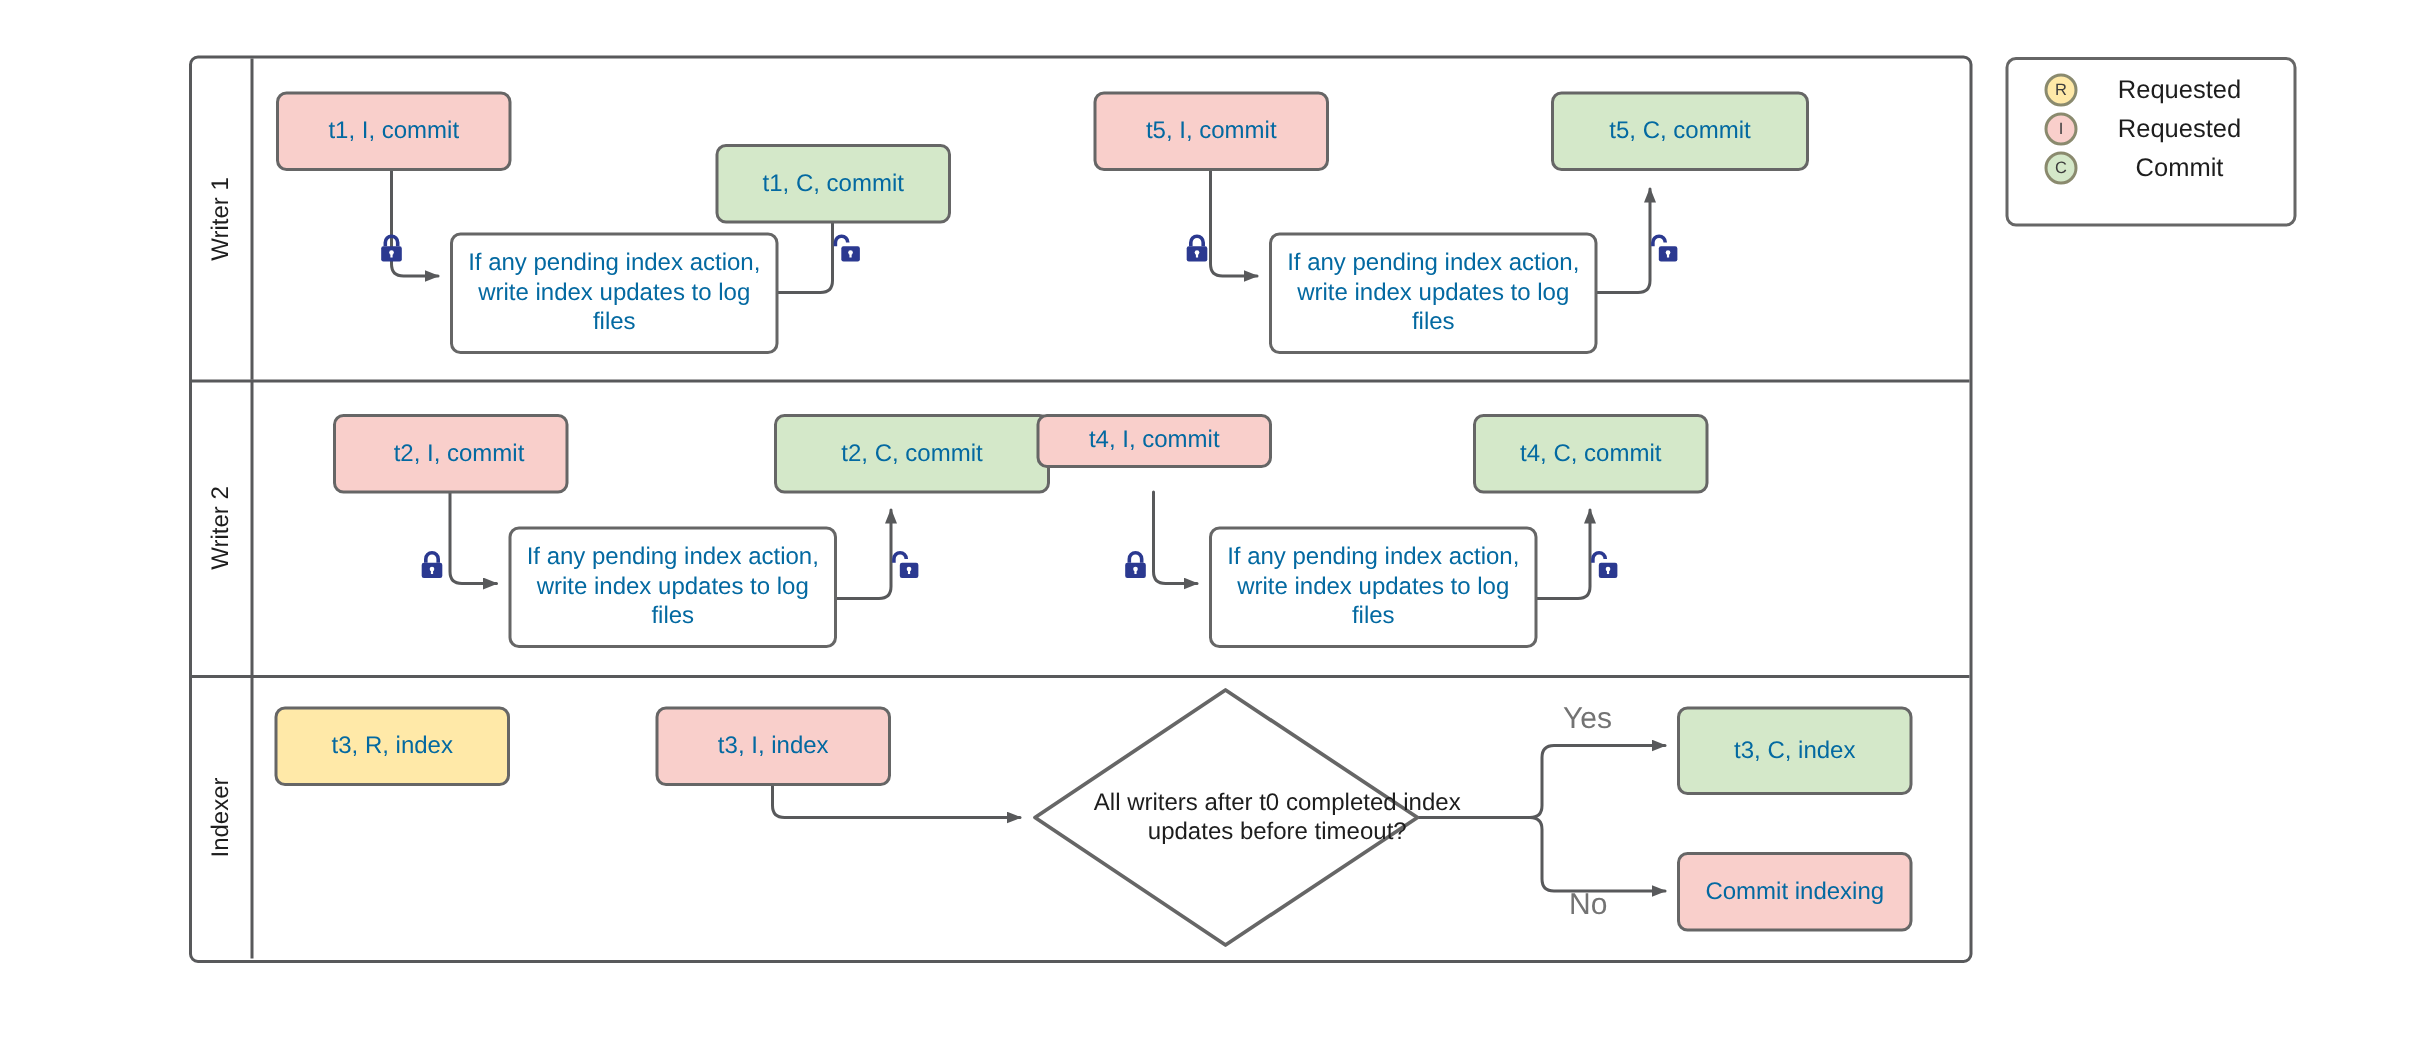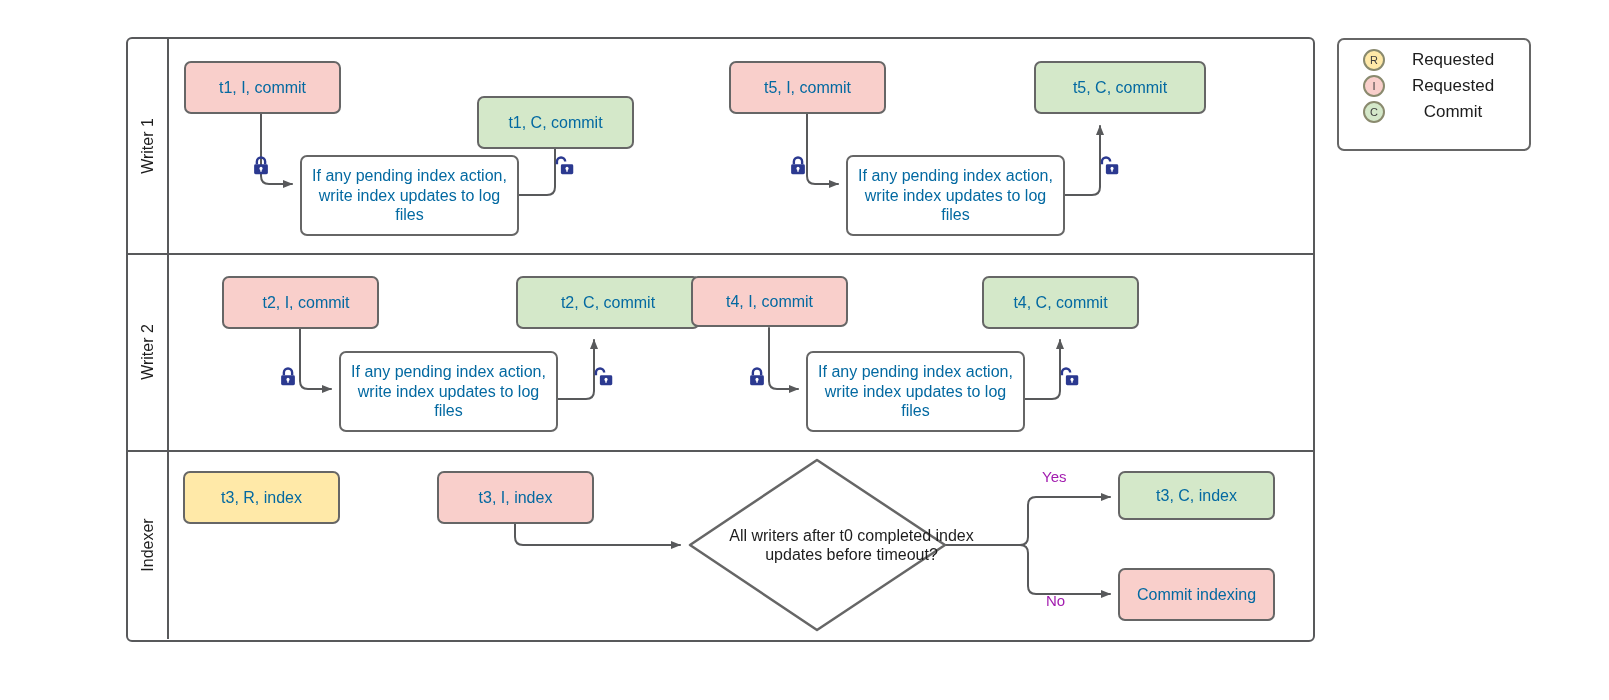--- a/index.html
+++ b/index.html
@@ -26,21 +26,21 @@
   .fill-pink{background:#f9cfcb;}
   .fill-green{background:#d4e8c9;}
   .fill-yellow{background:#ffe9a8;}
   .fill-white{background:#ffffff;}
 
   .diamond{position:absolute;}
   .diamond .dtext{position:absolute;left:0;top:0;width:100%;height:100%;
         display:flex;align-items:center;justify-content:center;text-align:center;
         font-size:16px;line-height:1.2;color:#1d1d1d;}
 
-  .edge-label{position:absolute;font-size:15px;color:#a21caf;white-space:nowrap;}
+  .edge-label{position:absolute;font-size:20px;color:#737373;white-space:nowrap;}
 
   
   .lock{position:absolute;width:22px;height:22px;}
 
   
   .legend{position:absolute;left:1337px;top:38px;width:194px;height:113px;
           border:2.5px solid #666666;border-radius:7px;background:#fff;box-sizing:border-box;
           padding:7px 14px 7px 10px;}
   .legend-row{display:flex;align-items:center;height:26px;margin:0 0 0 14px;}
   .legend-badge{width:22px;height:22px;border-radius:50%;border:2px solid #8a8a6e;
@@ -186,35 +186,35 @@
   <div class="node fill-green" style="left:477px;top:61px;width:157px;height:53px;margin-top:35px;">t1, C, commit</div>
 
   <div class="node fill-pink" style="left:729px;top:61px;width:157px;height:53px;">t5, I, commit</div>
   <div class="node fill-white" style="left:846px;top:155px;width:219px;height:81px;">If any pending index action, write index updates to log files</div>
   <div class="node fill-green" style="left:1034px;top:61px;width:172px;height:53px;">t5, C, commit</div>
 
   <div class="node fill-pink" style="left:222px;top:276px;width:157px;height:53px;padding-left:17px;">t2, I, commit</div>
   <div class="node fill-white" style="left:339px;top:351px;width:219px;height:81px;">If any pending index action, write index updates to log files</div>
   <div class="node fill-green" style="left:516px;top:276px;width:184px;height:53px;">t2, C, commit</div>
 
-  <div class="node fill-pink" style="left:691px;top:276px;width:157px;height:51px;">t4, I, commit</div>
+  <div class="node fill-pink" style="left:691px;top:276px;width:157px;height:36px;">t4, I, commit</div>
   <div class="node fill-white" style="left:806px;top:351px;width:219px;height:81px;">If any pending index action, write index updates to log files</div>
   <div class="node fill-green" style="left:982px;top:276px;width:157px;height:53px;">t4, C, commit</div>
 
   <div class="node fill-yellow" style="left:183px;top:471px;width:157px;height:53px;">t3, R, index</div>
   <div class="node fill-pink" style="left:437px;top:471px;width:157px;height:53px;">t3, I, index</div>
 
   <div class="diamond" style="left:690px;top:460px;width:255px;height:170px;">
     <div class="dtext" style="padding:0 34px;">All writers after t0 completed index updates before timeout?</div>
   </div>
 
   <div class="edge-label" style="left:1042px;top:468px;">Yes</div>
   <div class="edge-label" style="left:1046px;top:592px;">No</div>
 
-  <div class="node fill-green" style="left:1118px;top:471px;width:157px;height:49px;">t3, C, index</div>
+  <div class="node fill-green" style="left:1118px;top:471px;width:157px;height:59px;">t3, C, index</div>
   <div class="node fill-pink" style="left:1118px;top:568px;width:157px;height:53px;">Commit indexing</div>
 
   <div class="legend">
     <div class="legend-row">
       <div class="legend-badge" style="background:#ffe9a8;">R</div>
       <div class="legend-label">Requested</div>
     </div>
     <div class="legend-row">
       <div class="legend-badge" style="background:#f9cfcb;">I</div>
       <div class="legend-label">Requested</div>

